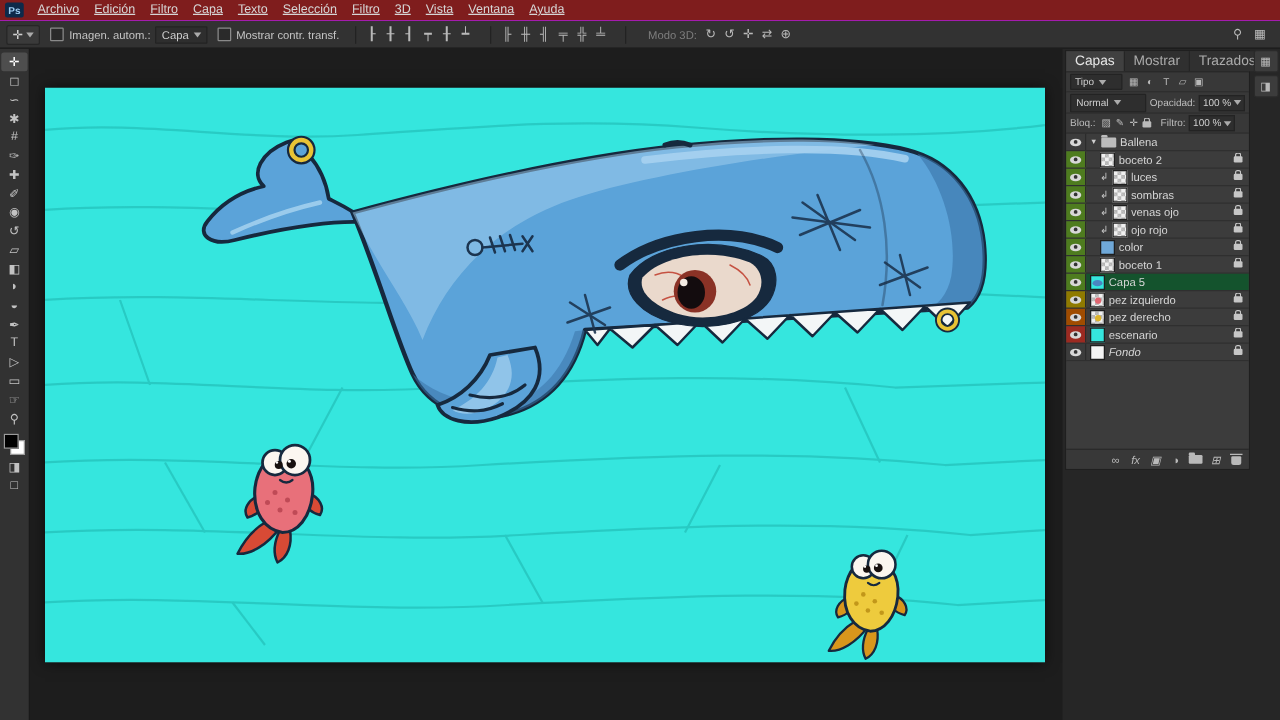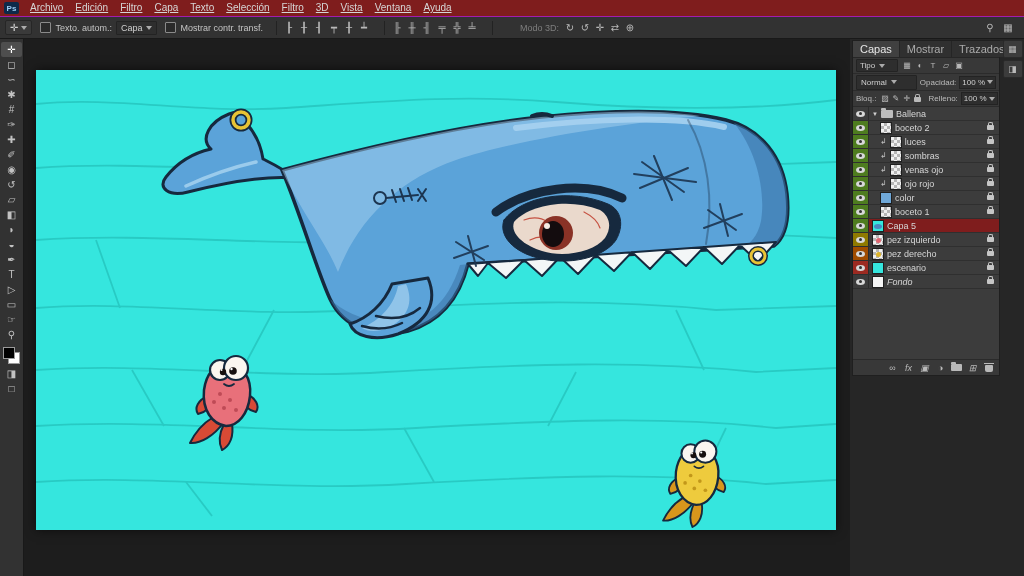--- a/index.html
+++ b/index.html
@@ -48,21 +48,21 @@
   .lock-row .gicon{width:11px;height:11px;font-size:8px;}
   .val-box{display:flex;align-items:center;gap:2px;background:#2e2e2e;border:1px solid #232323;padding:0 2px;height:11px;font-size:8px;color:#cfcfcf;}
   
   .layer-list{background:#3c3c3c;}
   .layer-row{display:flex;height:13px;align-items:stretch;border-bottom:1px solid #2f2f2f;font-size:9px;color:#d6d6d6;}
   .eye-cell{width:15px;border-right:1px solid #2c2c2c;display:flex;align-items:center;justify-content:center;flex:none;}
   .lbl-green{background:#4e7c1f;} .lbl-yellow{background:#8f7a00;} .lbl-orange{background:#a04c00;} .lbl-red{background:#9c2a21;}
   .eye{width:9px;height:6px;border-radius:50%;background:#d8d8d8;position:relative;}
   .eye::after{content:'';position:absolute;left:3px;top:1px;width:3px;height:3px;border-radius:50%;background:#333;}
   .row-main{flex:1;display:flex;align-items:center;gap:3px;padding:0 3px;min-width:0;}
-  .layer-row.selected .row-main{background:#7f1d1d;}
+  .layer-row.selected .row-main{background:#14532d;}
   .row-main.indent1{padding-left:11px;}
   .clip{color:#c0c0c0;font-size:8px;line-height:8px;flex:none;}
   .expand{color:#cfcfcf;font-size:6px;flex:none;}
   .folder{width:12px;height:8px;background:#bdbdbd;border-radius:1px;position:relative;flex:none;}
   .folder::before{content:'';position:absolute;top:-2px;left:0;width:5px;height:2px;background:#bdbdbd;border-radius:1px 1px 0 0;}
   .thumb{width:12px;height:12px;border:1px solid #1f1f1f;background:#fff;flex:none;position:relative;box-sizing:border-box;}
   .thumb.checker,.thumb.fish-pink,.thumb.fish-yellow{background-image:linear-gradient(45deg,#b5b5b5 25%,transparent 25%,transparent 75%,#b5b5b5 75%),linear-gradient(45deg,#b5b5b5 25%,#f0f0f0 25%,#f0f0f0 75%,#b5b5b5 75%);background-size:6px 6px;background-position:0 0,3px 3px;}
   .thumb.blue{background:#6fa8d8;}
   .thumb.whale{background:var(--canvas-bg,#35e6de);}
   .thumb.whale::after{content:'';position:absolute;left:1px;top:3px;width:8px;height:5px;border-radius:50%;background:#4a85c0;}
@@ -110,21 +110,21 @@
       </div>
   </div>
 
   <div class="options-bar">
     <div class="tool-preset">
       <span class="tp-glyph">✛</span>
       <span class="caret"></span>
     </div>
     <div class="opt-group">
       <span class="checkbox"></span>
-      <span>Texto. autom.:</span>
+      <span>Imagen. autom.:</span>
       <span class="ddl">
         <span>Capa</span>
         <span class="caret"></span>
       </span>
     </div>
     <div class="opt-group">
       <span class="checkbox"></span>
       <span>Mostrar contr. transf.</span>
     </div>
     <span class="sep"></span>
@@ -139,21 +139,21 @@
     <span class="sep"></span>
     <div class="opt-group" style="gap:1px">
         <span class="gicon">╟</span>
         <span class="gicon">╫</span>
         <span class="gicon">╢</span>
         <span class="gicon">╤</span>
         <span class="gicon">╬</span>
         <span class="gicon">╧</span>
       </div>
     <span class="sep"></span>
-    <span class="disabled-label" style="margin:0 4px 0 22px">Modo 3D:</span>
+    <span class="disabled-label" style="margin:0 4px 0 12px">Modo 3D:</span>
     <div class="opt-group" style="gap:1px">
         <span class="gicon">↻</span>
         <span class="gicon">↺</span>
         <span class="gicon">✛</span>
         <span class="gicon">⇄</span>
         <span class="gicon">⊕</span>
       </div>
     <div class="opt-right">
         <span class="gicon">⚲</span>
         <span class="gicon">▦</span>
@@ -368,21 +368,21 @@
       <div class="panel-row lock-row">
         <span>Bloq.:</span>
         <span style="display:flex;gap:0">
             <span class="gicon">▨</span>
             <span class="gicon">✎</span>
             <span class="gicon">✛</span>
             <span class="gicon">
               <i class="shape lock-all-icon"></i>
             </span>
           </span>
-        <span style="margin-left:2px">Relleno:</span>
+        <span style="margin-left:2px">Filtro:</span>
         <span class="val-box">
           <span>100 %</span>
           <span class="caret"></span>
         </span>
       </div>
       <div class="layer-list">
           <div class="layer-row">
             <div class="eye-cell">
               <span class="eye"></span>
             </div>

